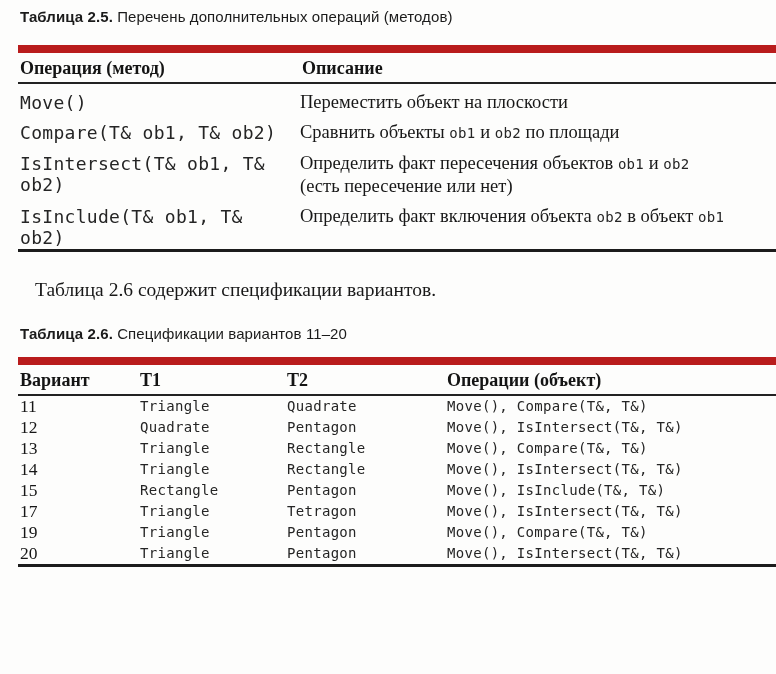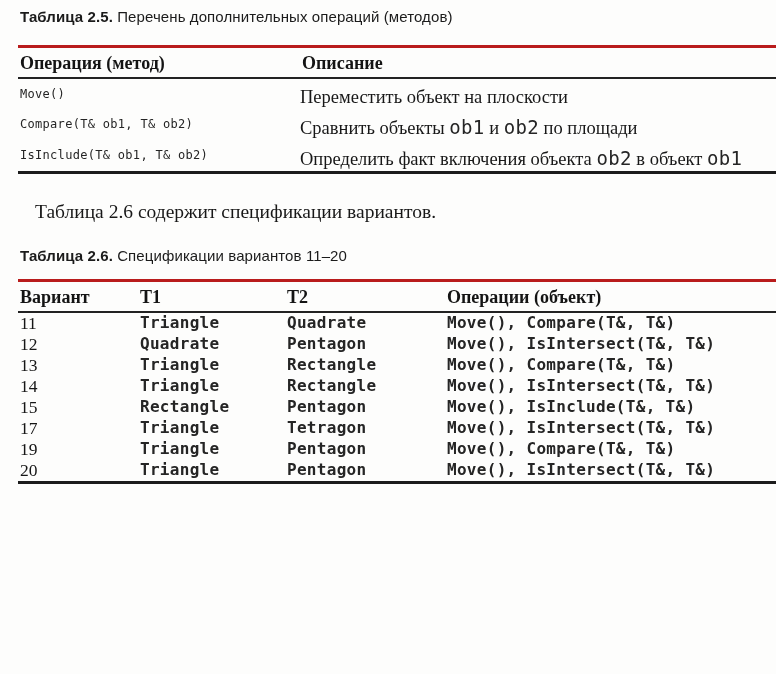--- a/index.html
+++ b/index.html
@@ -24,21 +24,21 @@
     font-size: 19.5px; line-height: 22px;
     margin: 27px 0 0 17px;
     color: #181818;
   }
 
   
   table {
     border-collapse: collapse;
     width: 758px;
     table-layout: fixed;
-    border-top: 3px solid #b91c1c;
+    border-top: 8px solid #b91c1c;
     border-bottom: 3px solid #1c1c1c;
   }
   th {
     text-align: left;
     font-family: "Liberation Serif", serif;
     font-weight: bold;
     font-size: 18px; line-height: 18px;
     padding: 6px 0 5px 2px;
     border-bottom: 2px solid #222;
     color: #141414;
@@ -51,31 +51,31 @@
   .t25 td.c-desc { padding: 7px 2px 1px 0; }
 
   
   .t26 .col-var { width: 120px; }
   .t26 .col-t1  { width: 147px; }
   .t26 .col-t2  { width: 160px; }
   .t26 td { padding: 0 4px 1px 2px; line-height: 20px; }
 
   .mono {
     font-family: "DejaVu Sans Mono", monospace;
-    font-size: 12px;
+    font-size: 18px;
     letter-spacing: 0.3px;
     color: #252525;
   }
-  .t26 td.mono, .t26 td .mono { font-size: 16px; font-weight: bold; }
+  .t26 td.mono, .t26 td .mono { font-size: 14px; }
   .serif-cell {
     font-family: "Liberation Serif", serif;
     font-size: 18.5px; line-height: 22px;
     color: #181818;
   }
-  .serif-cell .mono { font-size: 19px; }
+  .serif-cell .mono { font-size: 14px; }
   .num-cell {
     font-family: "Liberation Serif", serif;
     font-size: 17.5px;
     color: #161616;
   }
 </style>
 </head>
 <body>
 
 <div class="page">
@@ -96,20 +96,24 @@
       </tr>
     </thead>
     <tbody>
         <tr>
           <td class="c-op mono">Move()</td>
           <td class="c-desc serif-cell">Переместить объект на плоскости</td>
         </tr>
         <tr>
           <td class="c-op mono">Compare(T&amp; ob1, T&amp; ob2)</td>
           <td class="c-desc serif-cell">Сравнить объекты <span class="mono">ob1</span> и <span class="mono">ob2</span> по площади</td>
+        </tr>
+        <tr>
+          <td class="c-op mono">IsIntersect(T&amp; ob1, T&amp; ob2)</td>
+          <td class="c-desc serif-cell">Определить факт пересечения объектов <span class="mono">ob1</span> и <span class="mono">ob2</span><br>(есть пересечение или нет)</td>
         </tr>
         <tr>
           <td class="c-op mono">IsInclude(T&amp; ob1, T&amp; ob2)</td>
           <td class="c-desc serif-cell">Определить факт включения объекта <span class="mono">ob2</span> в объект <span class="mono">ob1</span></td>
         </tr>
       </tbody>
   </table>
 
   <p class="body-text">Таблица 2.6 содержит спецификации вариантов.</p>
 

